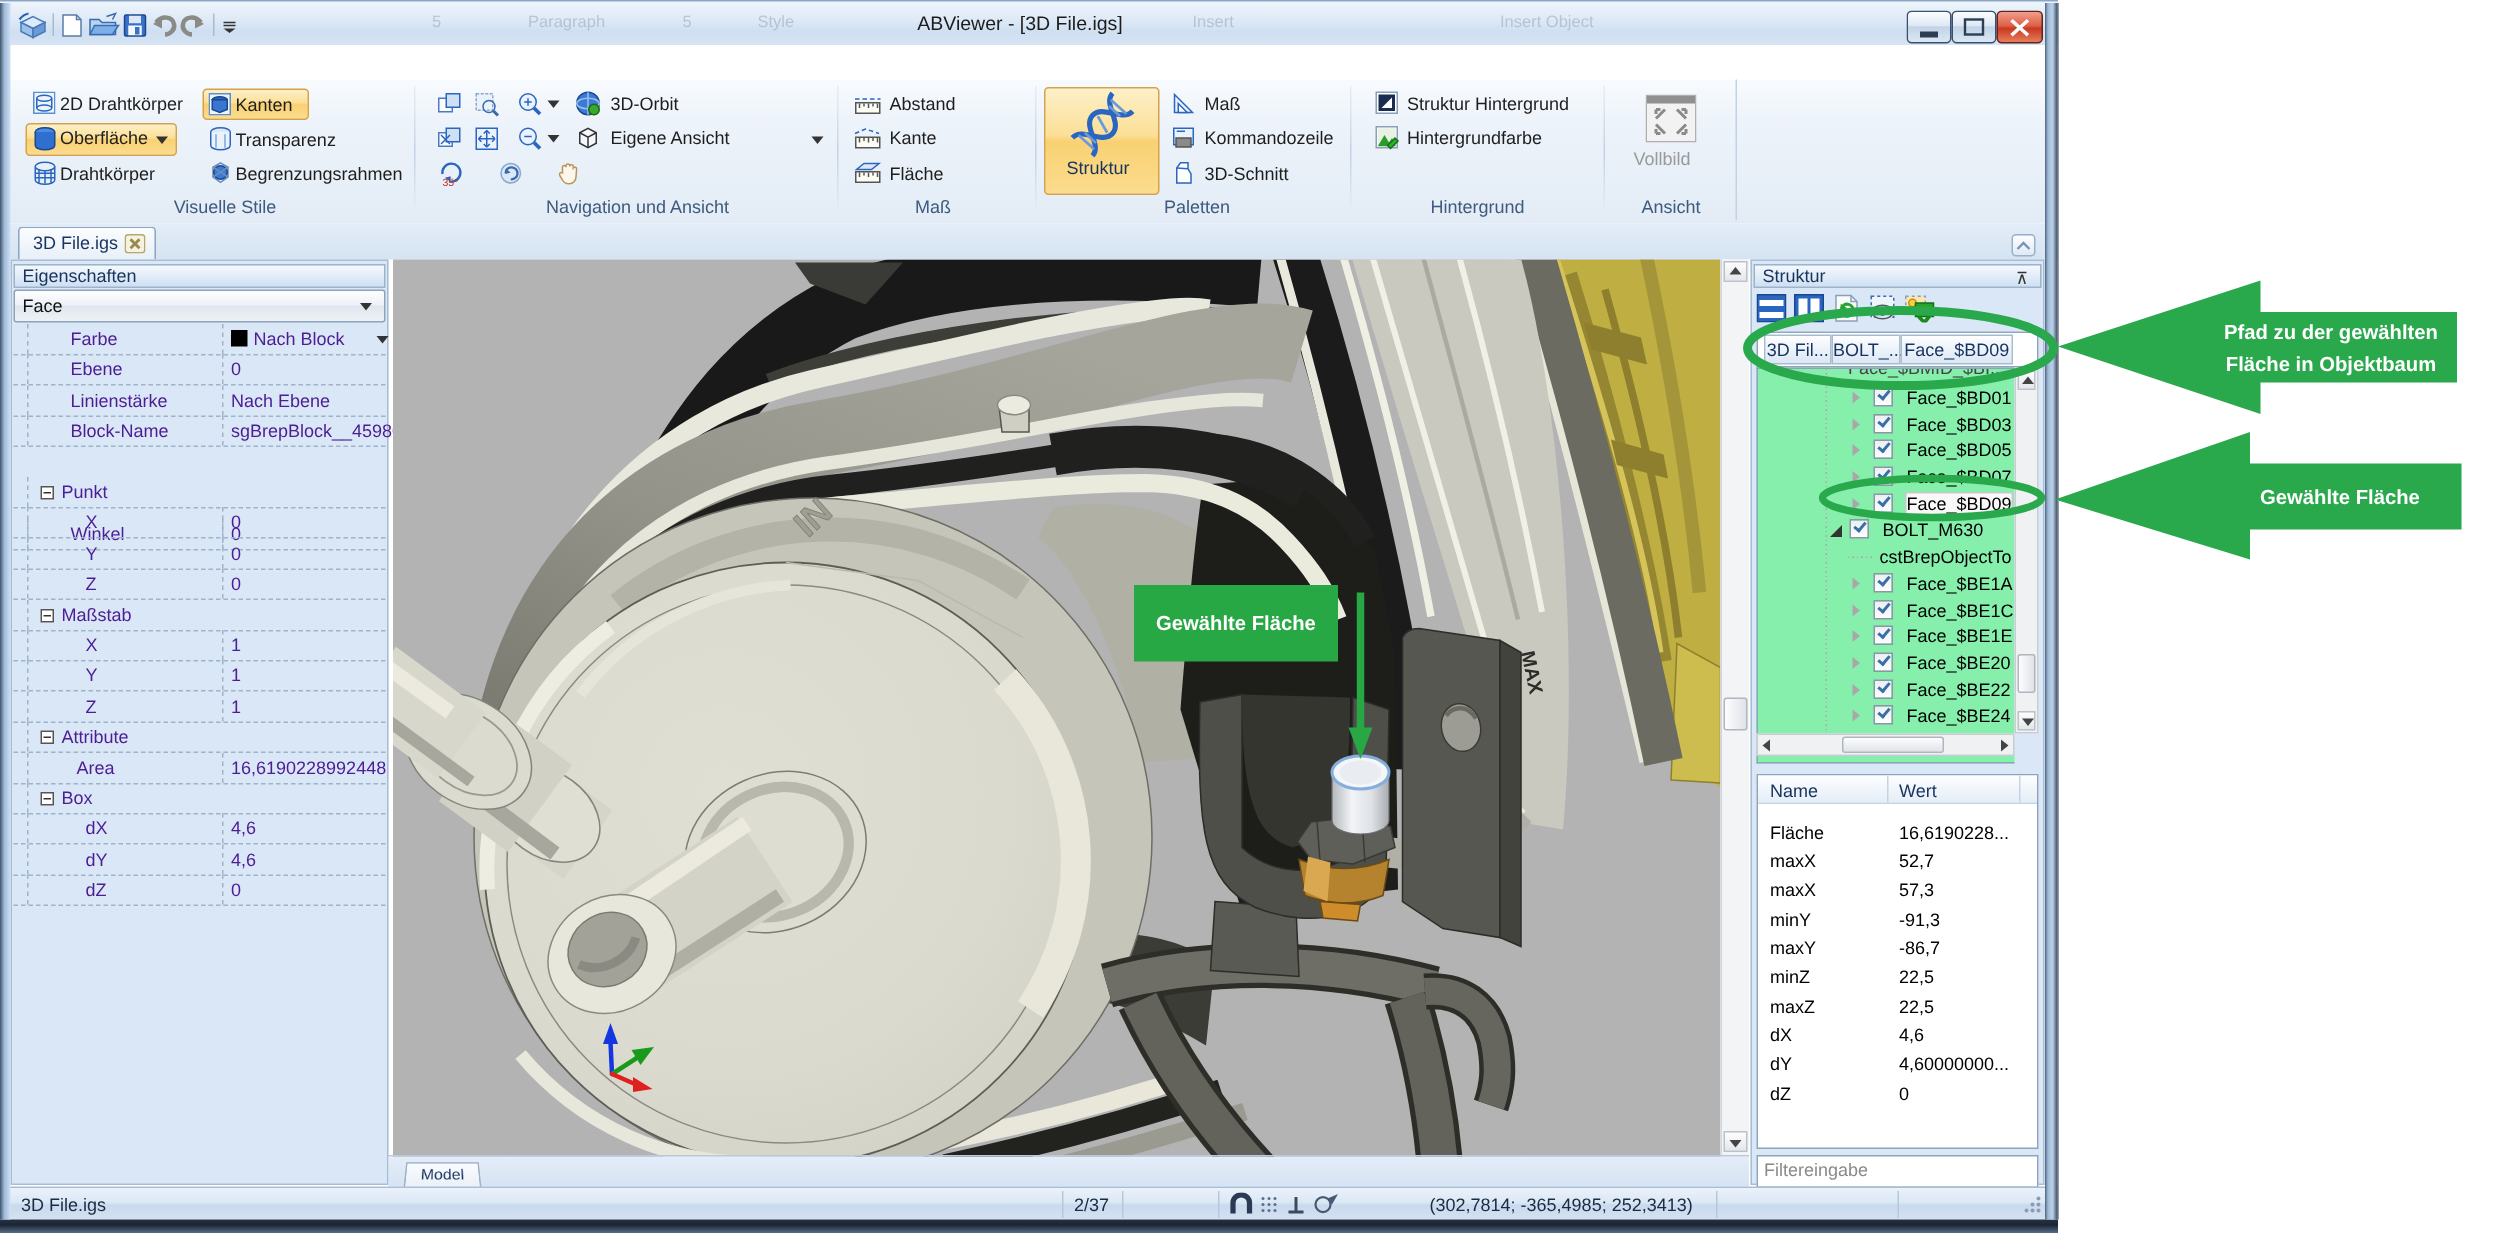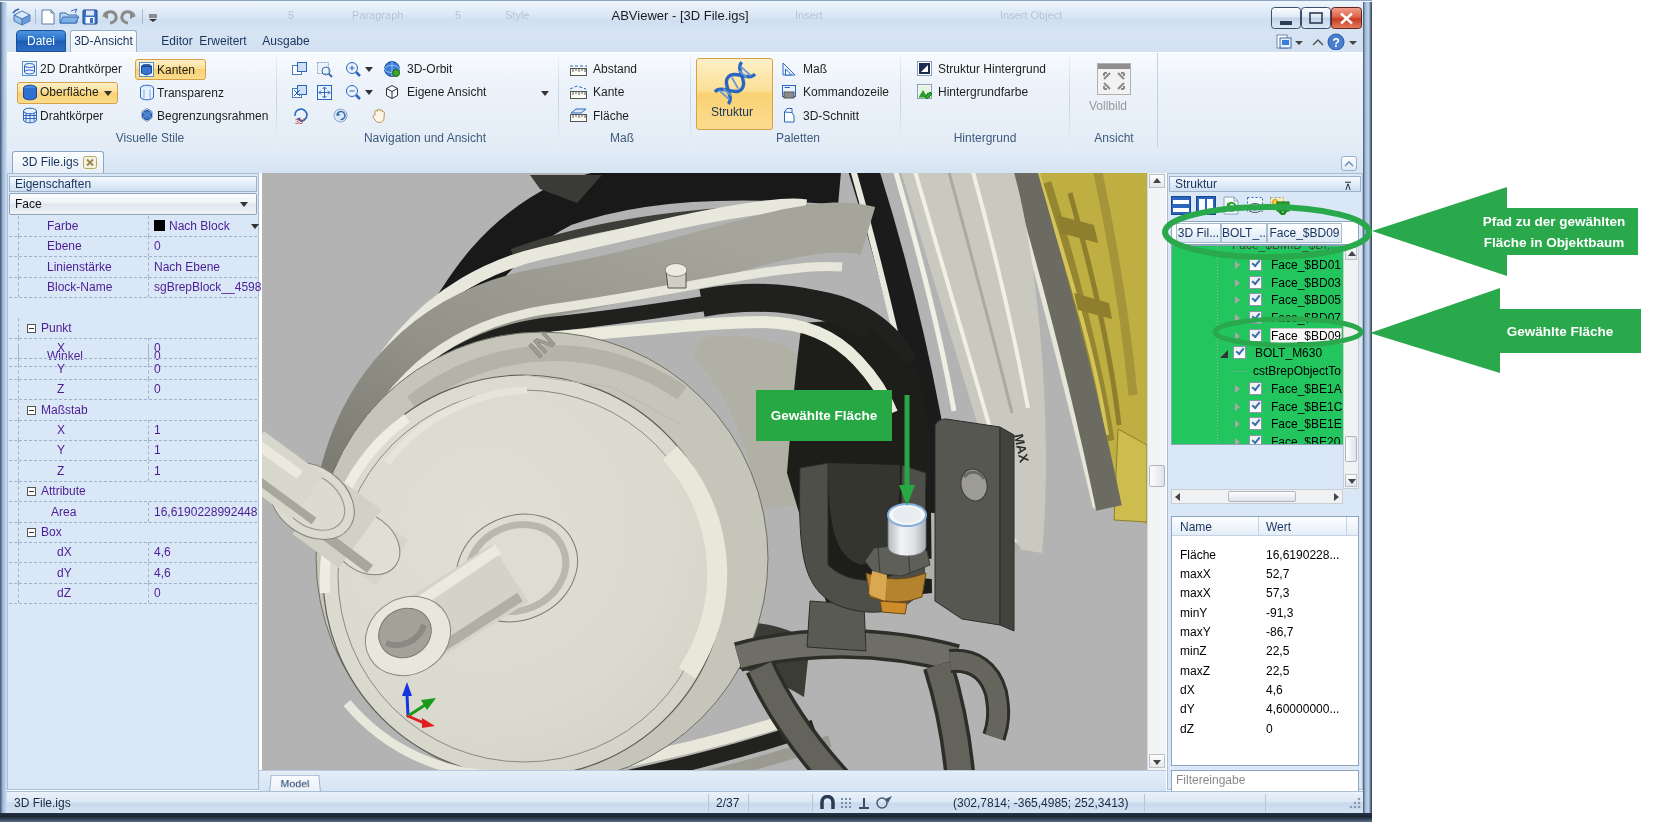--- a/index.html
+++ b/index.html
@@ -59,21 +59,21 @@
   border:1px solid #9db0c8; border-bottom:none; font-size:11px; color:#17335e; text-align:center; line-height:18px;
   transform:perspective(60px) rotateX(14deg); transform-origin:bottom; }
 
 #rpanel { position:absolute; left:1167px; top:173px; width:196px; height:617px; background:#d9e7f6; border:1px solid #a8bcd2; }
 #rp-head { position:absolute; left:1px; top:2px; width:192px; height:16px; background:linear-gradient(#f4f9fe,#cfe0f2);
   border:1px solid #9db3cc; font-size:12px; color:#17335e; padding-left:5px; line-height:14px; }
 #rp-tools { position:absolute; left:1px; top:20px; width:192px; height:24px; }
 #rp-crumb { position:absolute; left:3px; top:47px; width:188px; height:24px; background:#fff; border:1px solid #8ea4bc; }
 .crumb { position:absolute; top:1px; height:20px; background:linear-gradient(#fdfeff,#dbe7f5); border:1px solid #a8bccf;
   font-size:12px; color:#17335e; text-align:center; line-height:19px; }
-#rp-tree { position:absolute; left:3px; top:71px; width:172px; height:200px; background:#22c55e; border:1px solid #8ea4bc; border-right:none; overflow:hidden; font-size:12px; color:#000; }
+#rp-tree { position:absolute; left:3px; top:71px; width:172px; height:264px; background:#86efac; border:1px solid #8ea4bc; border-right:none; overflow:hidden; font-size:12px; color:#000; }
 #rp-treevs { position:absolute; left:175px; top:71px; width:16px; height:244px; background:#f0f1f3; border:1px solid #c8cdd4; }
 #rp-treehs { position:absolute; left:3px; top:315px; width:172px; height:15px; background:#f0f1f3; border:1px solid #c8cdd4; }
 .trow { position:absolute; left:0; height:18px; white-space:nowrap; }
 .chk { position:absolute; width:13px; height:13px; border:1px solid #8a97a8; background:linear-gradient(#eceff2,#fdfdfe); }
 .chk:after { content:""; position:absolute; left:2px; top:1px; width:6px; height:3px; border-left:2px solid #3a6ea8; border-bottom:2px solid #3a6ea8; transform:rotate(-50deg); }
 .exp { position:absolute; width:0; height:0; border-top:4px solid transparent; border-bottom:4px solid transparent; border-left:5px solid #a8a8a8; }
 
 #rp-vt { position:absolute; left:3px; top:342px; width:188px; height:250px; background:#fff; border:1px solid #8ea4bc; font-size:12px; }
 #rp-vt-head { position:absolute; left:0; top:0; width:186px; height:19px; background:linear-gradient(#fdfeff,#e4edf7); border-bottom:1px solid #c5d3e2; }
 #rp-filter { position:absolute; left:3px; top:596px; width:188px; height:22px; background:#ffffff; border:1px solid #8ea4bc; font-size:12px; color:#8a8a8a; padding-left:4px; line-height:18px; }
@@ -146,37 +146,20 @@
         <rect x="79" y="11" width="3" height="5" fill="#3a70c8"></rect>
 
       <path d="M93 8 C97 3 104 4 105 9 C106 13 102 16 99 16" fill="none" stroke="#8a8a86" stroke-width="3"></path>
         <path d="M91 9 L97 5 L97 12 Z" fill="#8a8a86"></path>
 
       <path d="M123 8 C119 3 112 4 111 9 C110 13 114 16 117 16" fill="none" stroke="#8a8a86" stroke-width="3"></path>
         <path d="M125 9 L119 5 L119 12 Z" fill="#8a8a86"></path>
       <rect x="131" y="2" width="1" height="15" fill="#aabccc"></rect>
       <path d="M138 8 H146 M138 10 H146" stroke="#333"></path>
         <path d="M138 12 L142 15 L146 12 Z" fill="#333"></path>
-    </svg>
-  </div>
-  <div id="tabrow">
-    <div id="tab-datei">Datei</div>
-    <div id="tab-3d">3D-Ansicht</div>
-    <div class="rtab" style="left:147px; width:60px;">Editor</div>
-    <div class="rtab" style="left:193px; width:60px;">Erweitert</div>
-    <div class="rtab" style="left:256px; width:60px;">Ausgabe</div>
-    <svg class="abs" style="left:1276px;top:3px;" width="86" height="17">
-      <rect x="1" y="2" width="10" height="13" fill="#fff" stroke="#6a86a8"></rect>
-      <rect x="4" y="5" width="11" height="10" fill="#e8f0fa" stroke="#3a6ab0"></rect>
-      <rect x="6" y="7" width="7" height="5" fill="#3a7ad8"></rect>
-      <path d="M19 8 L23 12 L27 8 Z" fill="#444"></path>
-      <path d="M37 12 L42 7 L47 12" fill="none" stroke="#555" stroke-width="1.5"></path>
-      <circle cx="60" cy="9" r="8" fill="#4a7ed0" stroke="#2a5aa8"></circle>
-      <text x="56.5" y="13.5" font-size="12" font-weight="bold" fill="#fff" font-family="Liberation Sans">?</text>
-      <path d="M73 8 L77 12 L81 8 Z" fill="#444"></path>
     </svg>
   </div>
   <div id="ribbon">
     <div id="ribbon-frame"></div>
 
     <svg class="gi" style="left:22px;top:8px;" width="15" height="15">
         <rect x="0.5" y="0.5" width="14" height="14" fill="#eef4fb" stroke="#5a8fd0"></rect>
         <ellipse cx="7.5" cy="4.5" rx="5" ry="2" fill="none" stroke="#2a66c0"></ellipse>
         <path d="M2.5 4.5 V11 M12.5 4.5 V11" stroke="#2a66c0" fill="none"></path>
         <ellipse cx="7.5" cy="11" rx="5" ry="2" fill="none" stroke="#2a66c0"></ellipse>

